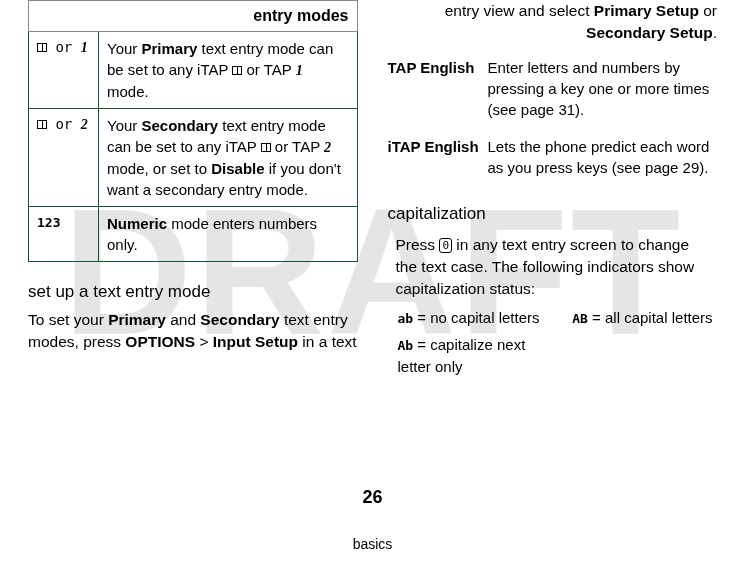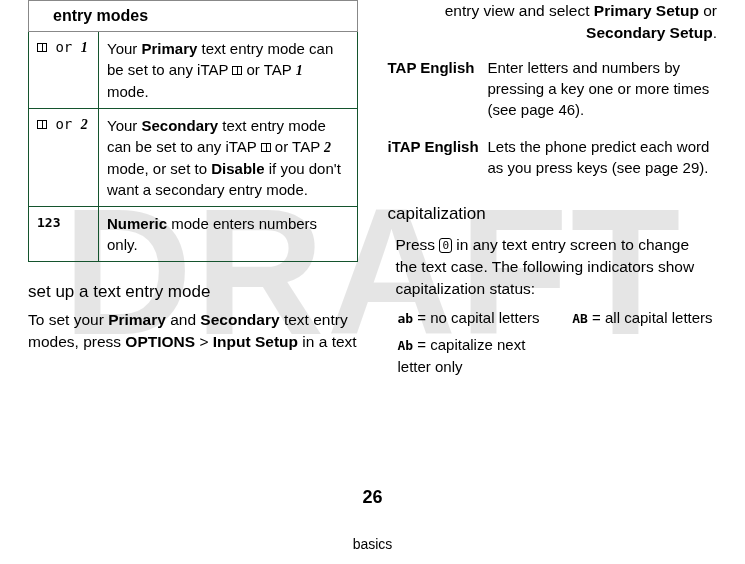--- a/index.html
+++ b/index.html
@@ -44,25 +44,25 @@
     font-size: 15.5px;
     line-height: 1.4;
   }
   .modes-table {
     width: 100%;
     border: 1px solid #888;
     border-collapse: collapse;
     margin-bottom: 18px;
   }
   .modes-table th {
-    text-align: left;
+    text-align: right;
     font-family: Arial, Helvetica, sans-serif;
     font-weight: bold;
     font-size: 16px;
-    padding: 4px 24px;
+    padding: 4px 8px;
     border: 1px solid #888;
   }
   .modes-table td {
     padding: 6px 8px 6px 8px;
     border: 1px solid #14532d;
     vertical-align: top;
     font-size: 15px;
   }
   .modes-table td.icon-cell {
     width: 70px;
@@ -203,21 +203,21 @@
 
     <div class="col">
       <p style="margin:0 0 8px 0;text-align:right;">
         <span>entry view and select </span><span class="cond">Primary Setup</span><span> or </span><span class="cond">Secondary Setup</span><span>.</span>
       </p>
 
       <table class="setup-table">
         <tbody>
             <tr>
           <td class="label cond">TAP English</td>
-          <td>Enter letters and numbers by pressing a key one or more times (see page 46).</td>
+          <td>Enter letters and numbers by pressing a key one or more times (see page 31).</td>
         </tr>
         <tr>
           <td class="label cond">iTAP English</td>
           <td>Lets the phone predict each word as you press keys (see page 29).</td>
         </tr>
       </tbody>
         </table>
 
       <h3 class="subhead">capitalization</h3>
       <p style="margin:8px;">

